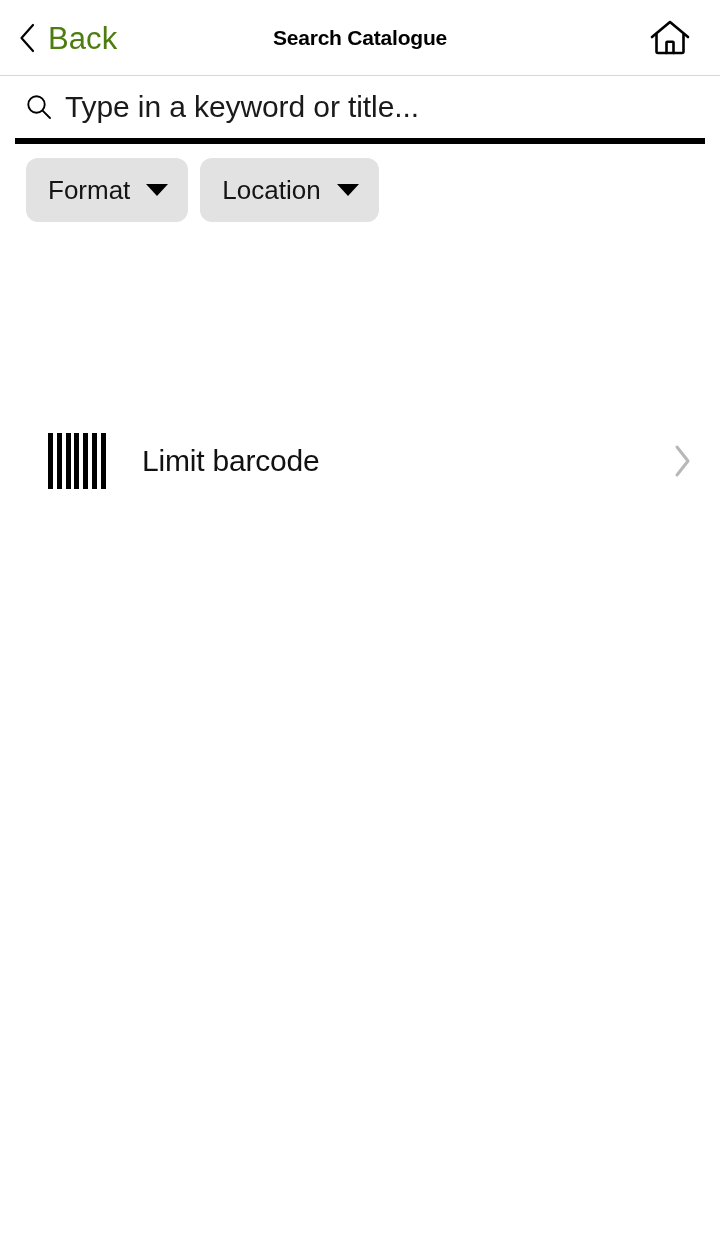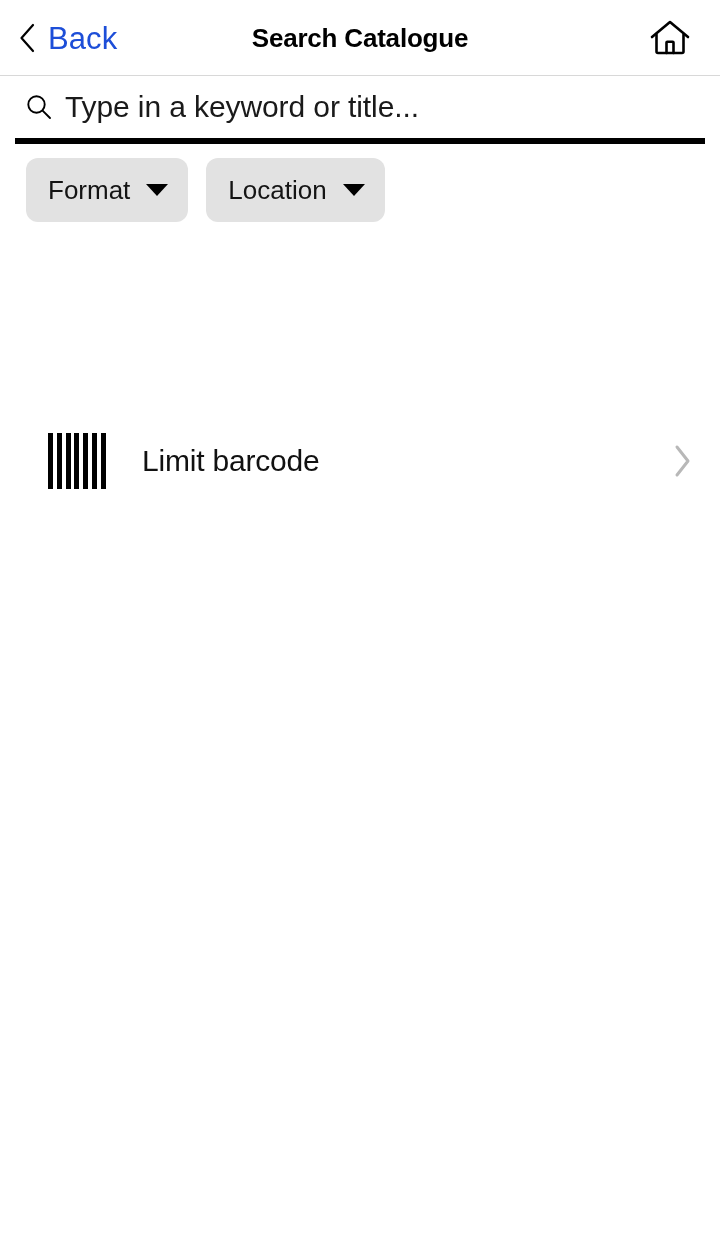--- a/index.html
+++ b/index.html
@@ -49,34 +49,34 @@
   .chevron-left {
     width: 18px;
     height: 30px;
     flex: 0 0 auto;
     display: block;
   }
 
   .back-label {
     font-size: 31px;
     letter-spacing: 0.1px;
-    color: #1d4ed8;
+    color: #4d7c0f;
     line-height: 1;
   }
 
   .page-title {
     position: absolute;
     left: 0;
     right: 0;
     top: 0;
     height: 76px;
     display: flex;
     align-items: center;
     justify-content: center;
-    font-size: 26px;
+    font-size: 21px;
     font-weight: bold;
     letter-spacing: -0.2px;
     color: #000000;
     pointer-events: none;
   }
 
   .home-button {
     position: absolute;
     right: 22px;
     top: 0;
@@ -126,21 +126,21 @@
 
   .search-input::placeholder {
     color: #1a1a1a;
     opacity: 1;
   }
 
   
   .filters {
     display: flex;
     flex-wrap: wrap;
-    gap: 12px 18px;
+    gap: 12px 12px;
     padding: 14px 20px 0 26px;
     align-content: flex-start;
   }
 
   .chip {
     background: #e2e2e2;
     border: 0;
     border-radius: 12px;
     height: 64px;
     display: inline-flex;

